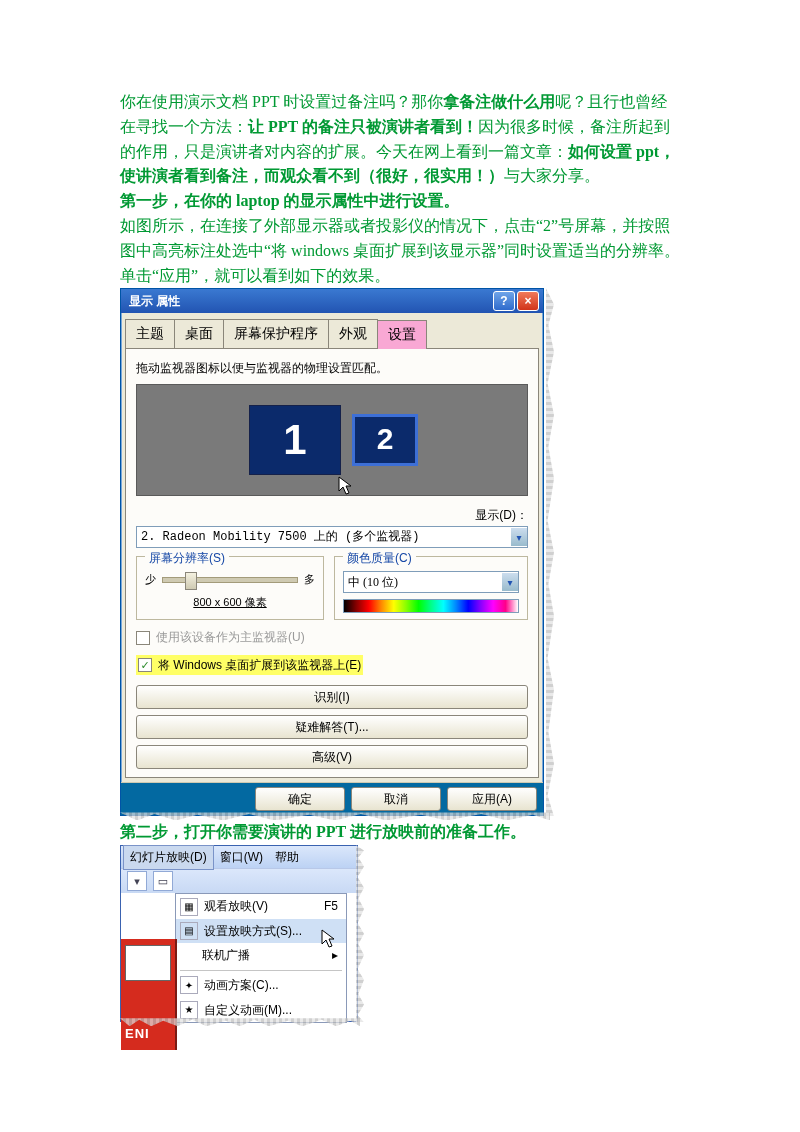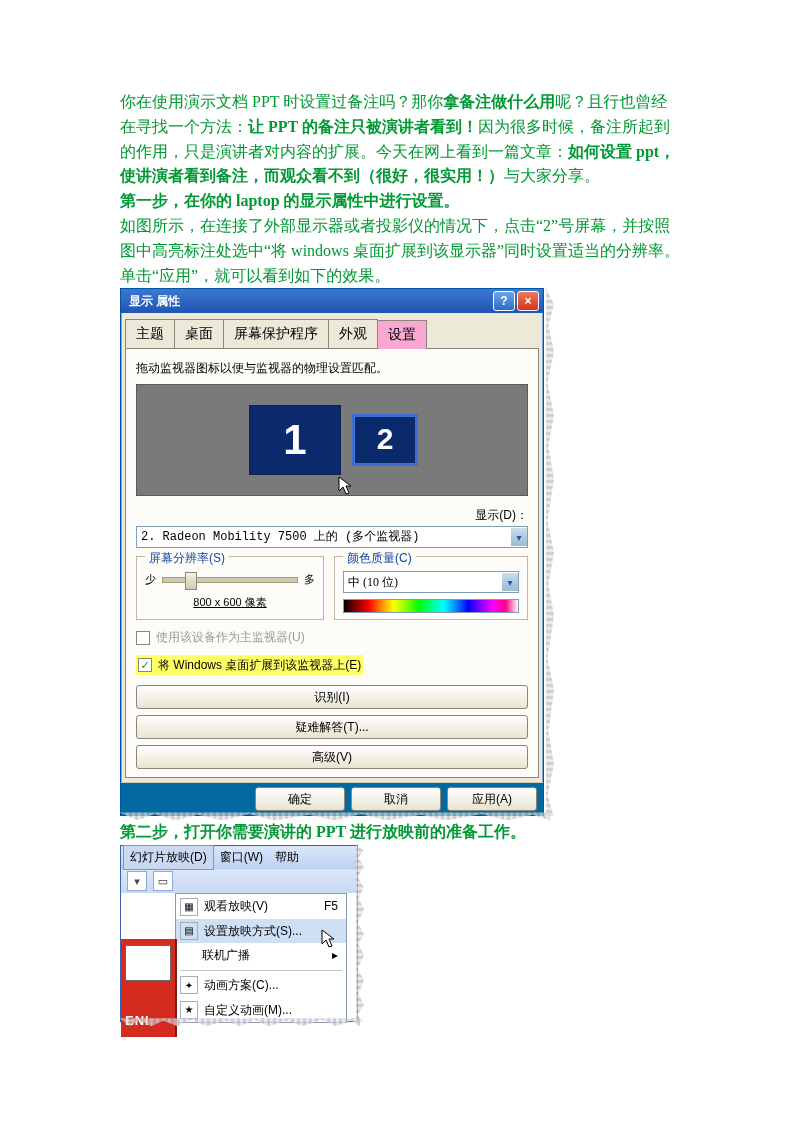--- a/index.html
+++ b/index.html
@@ -193,21 +193,21 @@
     padding:3px 8px 3px 4px; gap:6px;
   }
   .dd-item.sel { background:#cfe0f5; }
   .dd-sep { height:1px; background:#c5c5c5; margin:2px 4px; }
   .dd-ico {
     width:16px;height:16px;border:1px solid #aab;
     display:flex;align-items:center;justify-content:center;font-size:10px;
   }
   .dd-label { flex:1; }
   .ss-left {
-    position:absolute; left:0; top:46px; width:54px; height:98px;
+    position:absolute; left:0; top:46px; width:54px; height:111px;
     background:#d52b1e; border-right:2px solid #7a1b14;
   }
   .ss-left .brand {
     position:absolute; bottom:6px; left:4px;
     color:#fff; font-family:Arial; font-weight:bold; font-size:13px; letter-spacing:1px;
   }
   .ss-thumbs {
     position:absolute; left:4px; top:52px; width:46px;
   }
   .ss-thumbs .th {

